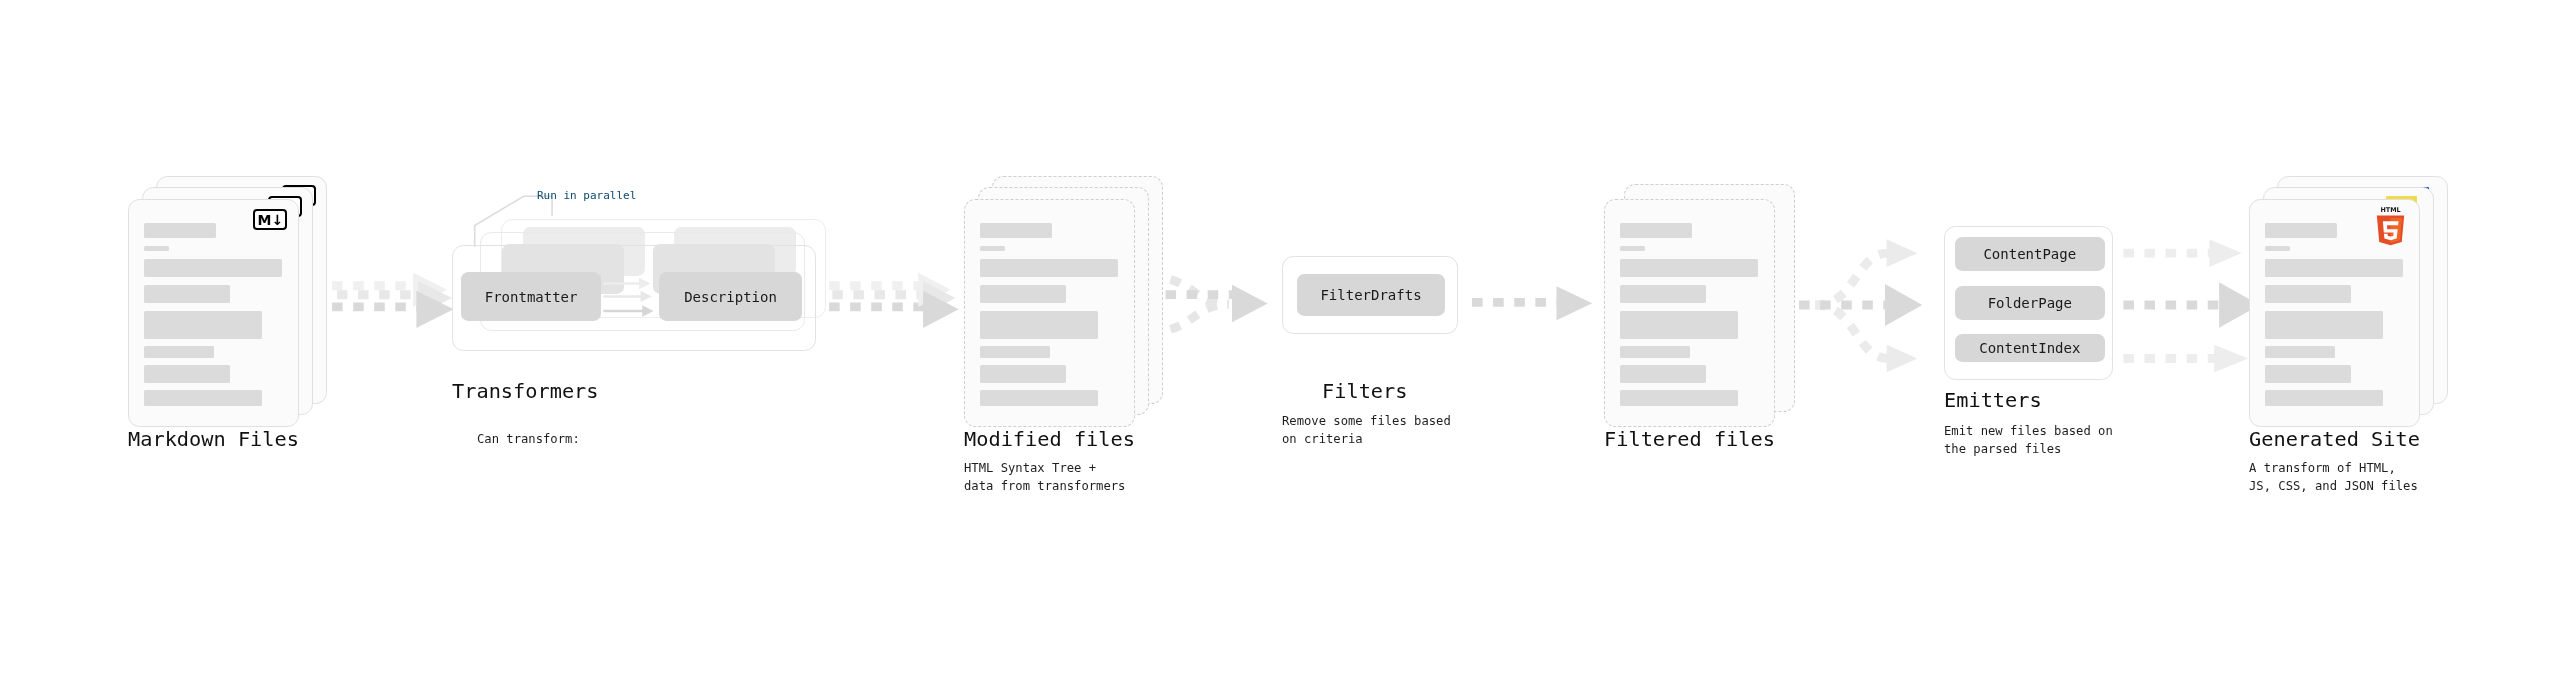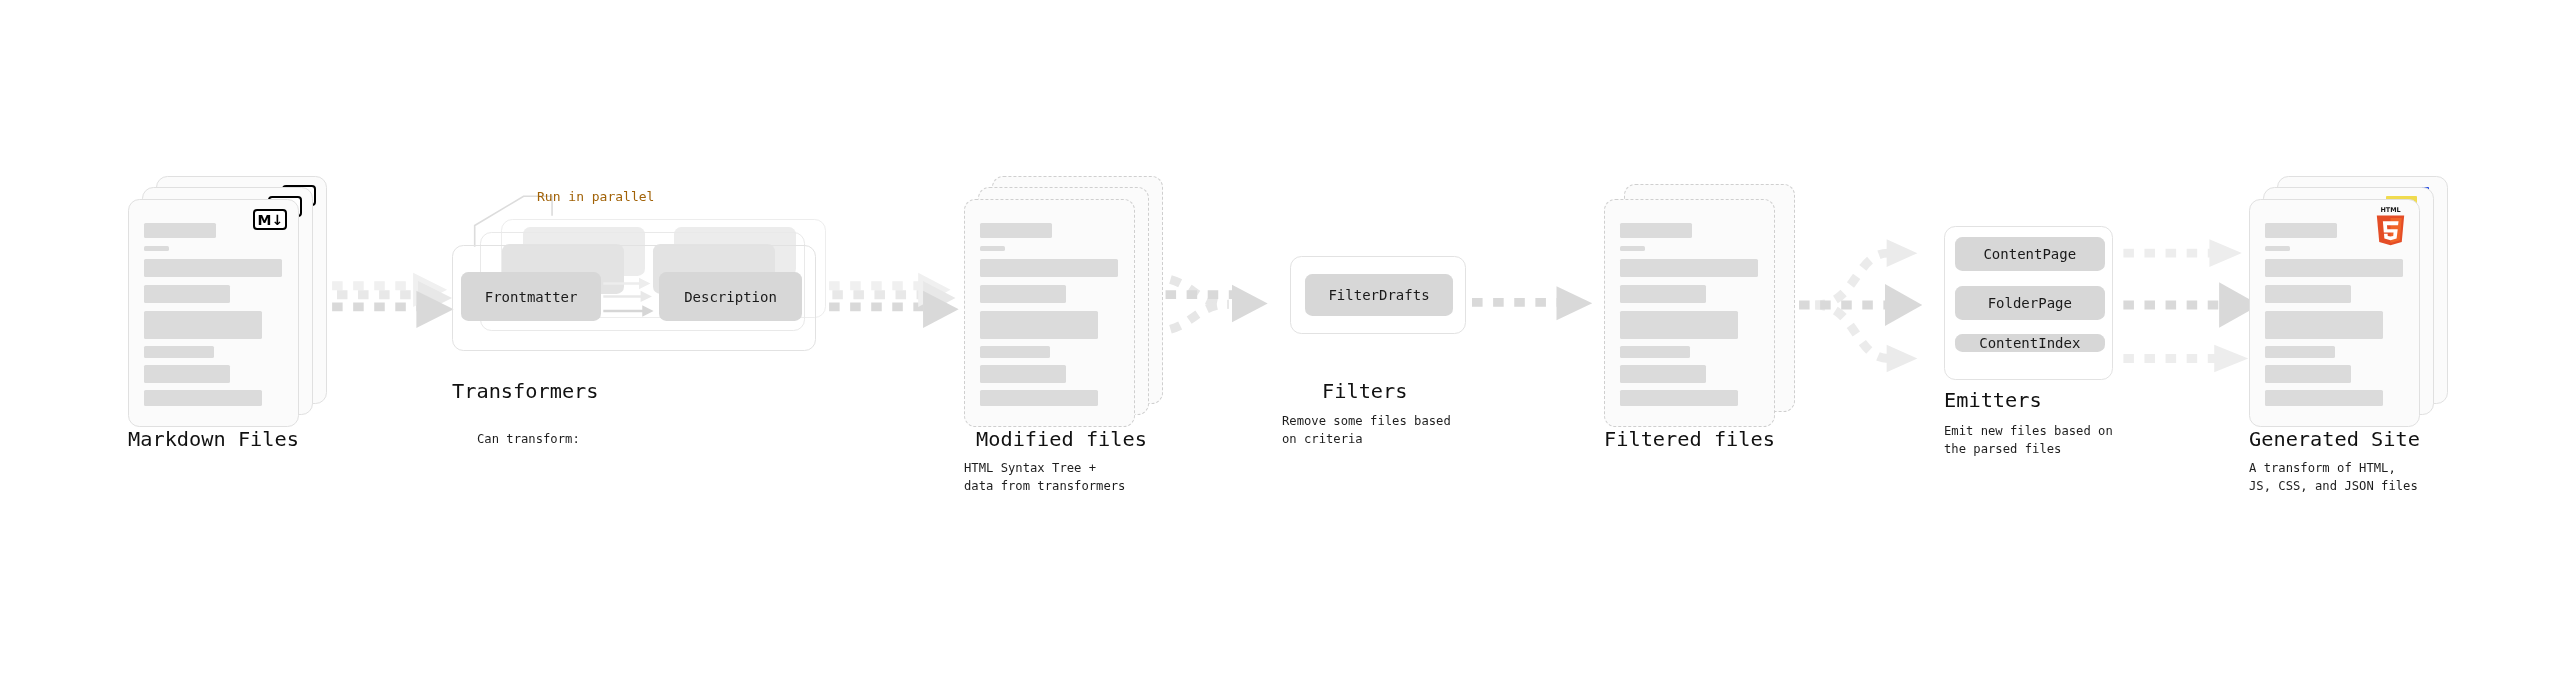--- a/index.html
+++ b/index.html
@@ -150,22 +150,22 @@
   }
   .desc-list li::before {
     content: "\2022";
     display: inline-block;
     width: 13px;
     text-align: center;
   }
 
   .note-label {
     position: absolute;
-    font-size: 13px;
-    color: #a16207;
+    font-size: 11px;
+    color: #0c4a6e;
     white-space: nowrap;
   }
 
   svg { display: block; overflow: visible; }
   .conn { position: absolute; }
 </style>
 </head>
 <body>
 
 <div id="canvas">
@@ -280,37 +280,37 @@
           <div class="sk" style="width:62%; height:18.7px;"></div>
           <div class="sk" style="width:85%; height:28.4px;"></div>
           <div class="sk" style="width:50%; height:11.4px;"></div>
           <div class="sk" style="width:62%; height:18px;"></div>
           <div class="sk" style="width:85%; height:15.4px;"></div>
         </div>
       </div>
     </div>
   </div>
 
-  <div class="stage-title" style="left:964px; top:427px;margin-left:12px;">Modified files</div>
+  <div class="stage-title" style="left:964px; top:427px;">Modified files</div>
   <div class="stage-desc" style="left:964px; top:460px;">HTML Syntax Tree +
 data from transformers</div>
 
   <div class="conn" style="left:1138px; top:257px;">
     <svg width="154" height="106" viewBox="0 0 190 130">
       <g fill="none" stroke-width="11" stroke-dasharray="13 13" stroke-linecap="butt" stroke="#e6e6e6">
         <path d="M14 24 C68 24 68 58 112 58"></path>
         <path d="M14 92 C68 92 68 58 112 58"></path>
       </g>
       <path d="M8 46 H120" fill="none" stroke="#d9d9d9" stroke-width="11" stroke-dasharray="13 13"></path>
       <path d="M116 34 L160 57 L116 80 Z" fill="#d9d9d9"></path>
     </svg>
   </div>
 
   <div class="stage" style="left:1282px; top:256px;">
-    <div class="panel" style="left:8px; top:0; width:176px; height:78px; position:relative;">
+    <div class="panel" style="left:0; top:0; width:176px; height:78px; position:relative;">
       <div class="chip" style="left:14px; top:17px; width:148px; height:42px;">FilterDrafts</div>
     </div>
   </div>
 
   <div class="stage-title" style="left:1282px; top:379px;margin-left:40px;">Filters</div>
   <div class="stage-desc" style="left:1282px; top:413px;">Remove some files based
 on criteria</div>
 
   <div class="conn" style="left:1472px; top:286px;">
     <svg width="130" height="49" viewBox="0 0 160 60">
@@ -349,21 +349,21 @@
       <path d="M134 9 L172 26 L134 43 Z" fill="#ebebeb"></path>
       <path d="M134 139 L172 156 L134 173 Z" fill="#ebebeb"></path>
       <path d="M132 64 L178 90 L132 116 Z" fill="#d9d9d9"></path>
     </svg>
   </div>
 
   <div class="stage" style="left:1944px; top:226px;text-decoration:underline;">
     <div class="panel" style="left:0; top:0; width:169px; height:154px; position:relative;">
       <div class="chip" style="left:9.8px; top:9.8px; width:150px; height:34px;">ContentPage</div>
       <div class="chip" style="left:9.8px; top:59px; width:150px; height:34px;">FolderPage</div>
-      <div class="chip" style="left:9.8px; top:107px; width:150px; height:18px;">ContentIndex</div>
+      <div class="chip" style="left:9.8px; top:107px; width:150px; height:28px;">ContentIndex</div>
     </div>
   </div>
 
   <div class="stage-title" style="left:1944px; top:388px;">Emitters</div>
   <div class="stage-desc" style="left:1944px; top:423px;">Emit new files based on
 the parsed files</div>
 
   <div class="conn" style="left:2123px; top:232px;">
     <svg width="163" height="146" viewBox="0 0 200 180">
       <g fill="none" stroke-width="11" stroke-dasharray="13 13" stroke-linecap="butt">

